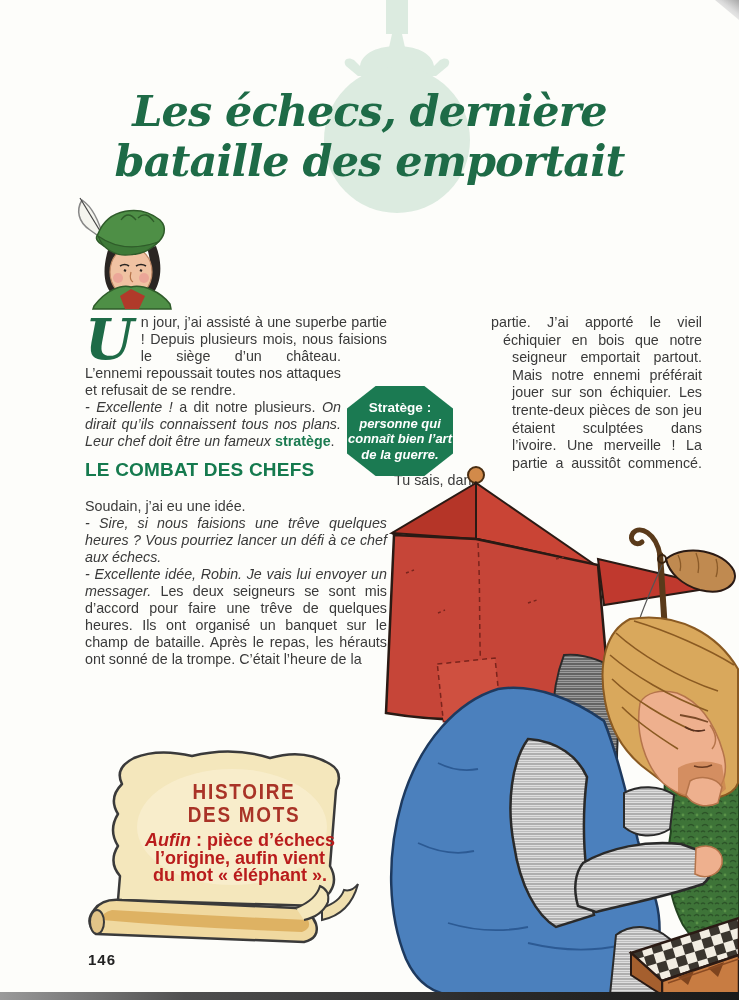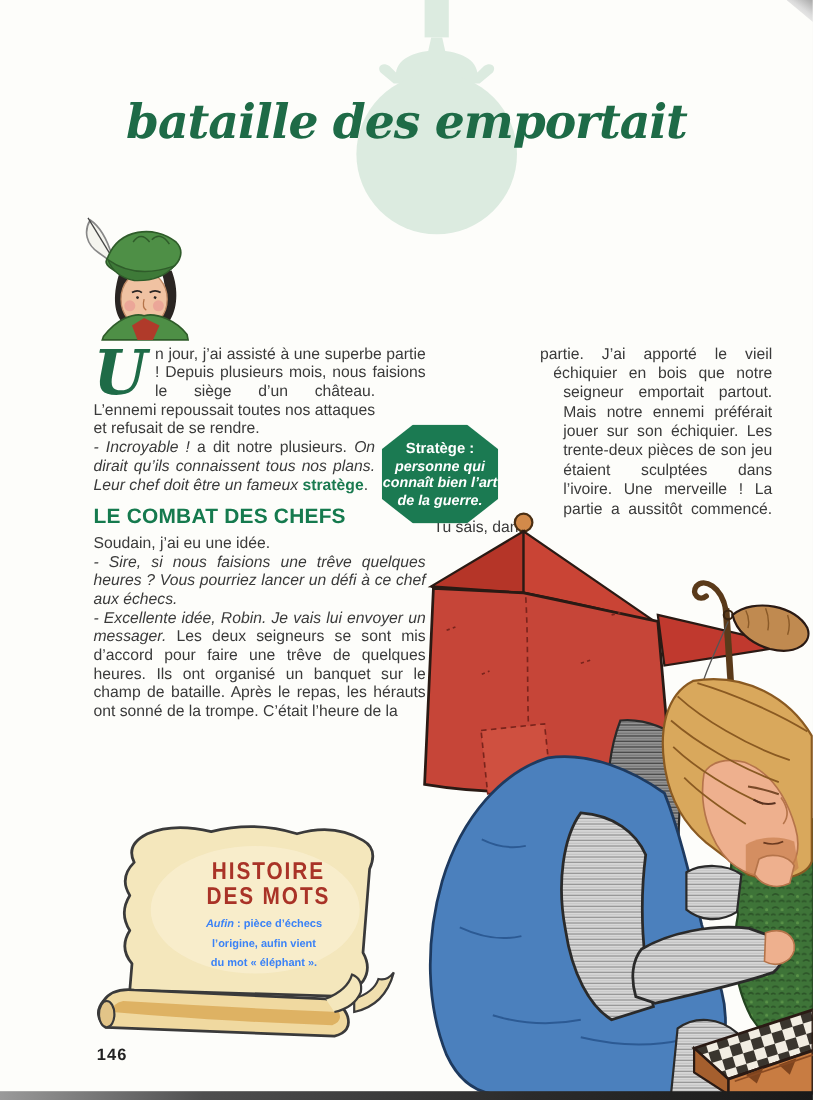--- a/index.html
+++ b/index.html
@@ -25,36 +25,36 @@
   .col p{margin:0;}
   .col-left{left:85px;width:302px;}
   .col-right{left:394px;width:308px;line-height:17.6px;}
   .dropcap{float:left;font-family:"DejaVu Serif",serif;font-weight:bold;font-style:italic;
            font-size:56px;line-height:44px;color:#1e6b47;margin:3px 7px 0 0;}
   .it{font-style:italic;}
   .hl{font-weight:bold;color:#1a7a50;}
   .cut-r{float:right;width:46px;height:118px;}
   .wrap-spacer{float:left;width:118px;height:114px;margin-top:37px;
                shape-outside:polygon(0 0,72% 0,100% 32%,100% 100%,0 100%);}
-  h2.section{margin:11px 0 8px;font-size:19px;letter-spacing:.2px;color:#157a4e;
+  h2.section{margin:11px 0 20px;font-size:19px;letter-spacing:.2px;color:#157a4e;
              font-weight:bold;text-align:left;}
   
   .badge{position:absolute;left:347px;top:386px;width:106px;height:90px;background:#1b7a52;
          clip-path:polygon(27% 0%,73% 0%,100% 25%,100% 75%,73% 100%,27% 100%,0% 75%,0% 25%);
          color:#fff;text-align:center;font-size:13px;line-height:15.5px;padding-top:0;
          display:flex;flex-direction:column;justify-content:center;}
   .badge .term{font-weight:bold;font-size:13.5px;}
   .badge .def{font-style:italic;font-weight:bold;}
   
   .scroll{position:absolute;left:72px;top:742px;width:348px;height:215px;}
   .scroll-title{position:absolute;left:62px;top:38px;width:220px;text-align:center;
                 color:#a93327;font-weight:bold;font-size:22px;line-height:23px;
                 letter-spacing:2px;transform:scaleX(.86);transform-origin:center;}
   .scroll-text{position:absolute;left:48px;top:90px;width:240px;text-align:center;
-               font-weight:bold;font-size:10px;line-height:17.5px;color:#3b82f6;}
+               font-weight:bold;font-size:18px;line-height:17.5px;color:#b91c1c;}
   
   .illus{position:absolute;left:378px;top:463px;width:361px;height:532px;}
   
   .pagenum{position:absolute;left:88px;top:951px;font-size:15px;font-weight:bold;
            letter-spacing:1px;color:#222;}
   .bottom-strip{position:absolute;left:0;bottom:0;width:739px;height:8px;
         background:linear-gradient(90deg,#9a9a9a 0%,#4f4f4f 25%,#2b2b2b 65%,#191919 100%);}
 </style>
 </head>
 <body>
@@ -66,20 +66,21 @@
       <rect x="64" y="0" width="22" height="34"></rect>
       <path d="M70,34 L80,34 L84,52 L66,52 Z"></path>
       <path d="M38,66 C40,52 58,46 75,46 C92,46 110,52 112,66 L118,60 C124,56 130,60 126,66 L114,76 L36,76 L24,66 C20,60 26,56 32,60 Z"></path>
       <circle cx="75" cy="140" r="73"></circle>
     </g>
   </svg>
 
   <div class="curl"></div>
 
   <div class="title">
+    <div>Les échecs, dernière</div>
     <div>bataille des emportait</div>
   </div>
 
   <svg class="robin" viewBox="0 0 118 118">
     <path d="M14,8 C8,18 10,30 22,38 L36,48 C32,32 26,16 14,8 Z" fill="#f4f4ee" stroke="#888" stroke-width="1.5"></path>
     <path d="M12,6 L40,52" stroke="#444" stroke-width="1.2" fill="none"></path>
     <path d="M40,58 C34,78 36,94 44,102 L58,106 C50,88 52,72 56,60 Z" fill="#2a2522"></path>
     <path d="M88,54 C95,72 93,90 86,100 L76,105 C83,88 84,70 79,56 Z" fill="#2a2522"></path>
     <ellipse cx="63" cy="80" rx="21" ry="25" fill="#f0c2a2" stroke="#c08a66" stroke-width="1.2"></ellipse>
     <circle cx="50" cy="86" r="5" fill="#e89090" opacity=".55"></circle>
@@ -91,21 +92,21 @@
     <path d="M30,42 C40,16 72,12 92,28 C100,36 96,46 88,52 C72,62 48,62 36,54 C28,49 27,46 30,42 Z" fill="#4e8f46" stroke="#2f5c2a" stroke-width="1.5"></path>
     <path d="M30,44 Q55,62 90,50 Q78,64 54,63 Q36,60 30,44 Z" fill="#3e7a38" stroke="#2f5c2a" stroke-width="1.2"></path>
     <path d="M53,28 Q60,18 68,28 M70,26 Q78,18 86,30" stroke="#2f5c2a" stroke-width="1.3" fill="none"></path>
     <path d="M26,114 C38,98 54,92 63,95 C74,92 92,99 102,112 L103,117 L25,117 Z" fill="#4e8f46" stroke="#2f5c2a" stroke-width="1.5"></path>
     <path d="M52,104 L63,97 L77,104 L71,117 L57,117 Z" fill="#b03a2a"></path>
   </svg>
 
 
   <div class="col col-left">
     <p><span class="dropcap">U</span><span>n jour, j’ai assisté à une superbe partie ! Depuis plusieurs mois, nous faisions le siège d’un château.</span> <span class="cut-r"></span><span>L’ennemi repoussait toutes nos attaques et refusait de se rendre.</span></p>
-    <p><span class="it">- Incroyable !</span><span> a dit notre plusieurs. </span><span class="it">On dirait qu’ils connaissent tous nos plans. Leur chef doit être un fameux </span><span class="hl">stratège</span><span>.</span></p>
+    <p><span class="it">- Excellente !</span><span> a dit notre plusieurs. </span><span class="it">On dirait qu’ils connaissent tous nos plans. Leur chef doit être un fameux </span><span class="hl">stratège</span><span>.</span></p>
     <h2 class="section">LE COMBAT DES CHEFS</h2>
     <p>Soudain, j’ai eu une idée.</p>
     <p class="it">- Sire, si nous faisions une trêve quelques heures ? Vous pourriez lancer un défi à ce chef aux échecs.</p>
     <p><span class="it">- Excellente idée, Robin. Je vais lui envoyer un messager.</span><span> Les deux seigneurs se sont mis d’accord pour faire une trêve de quelques heures. Ils ont organisé un banquet sur le champ de bataille. Après le repas, les hérauts ont sonné de la trompe. C’était l’heure de la</span></p>
   </div>
 
   <div class="col col-right">
     <p><span class="wrap-spacer"></span><span>partie. J’ai apporté le vieil échiquier en bois que notre seigneur emportait partout. Mais notre ennemi préférait jouer sur son échiquier. Les trente-deux pièces de son jeu étaient sculptées dans l’ivoire. Une merveille ! La partie a aussitôt commencé. Tu sais, dans</span></p>
   </div>
 

